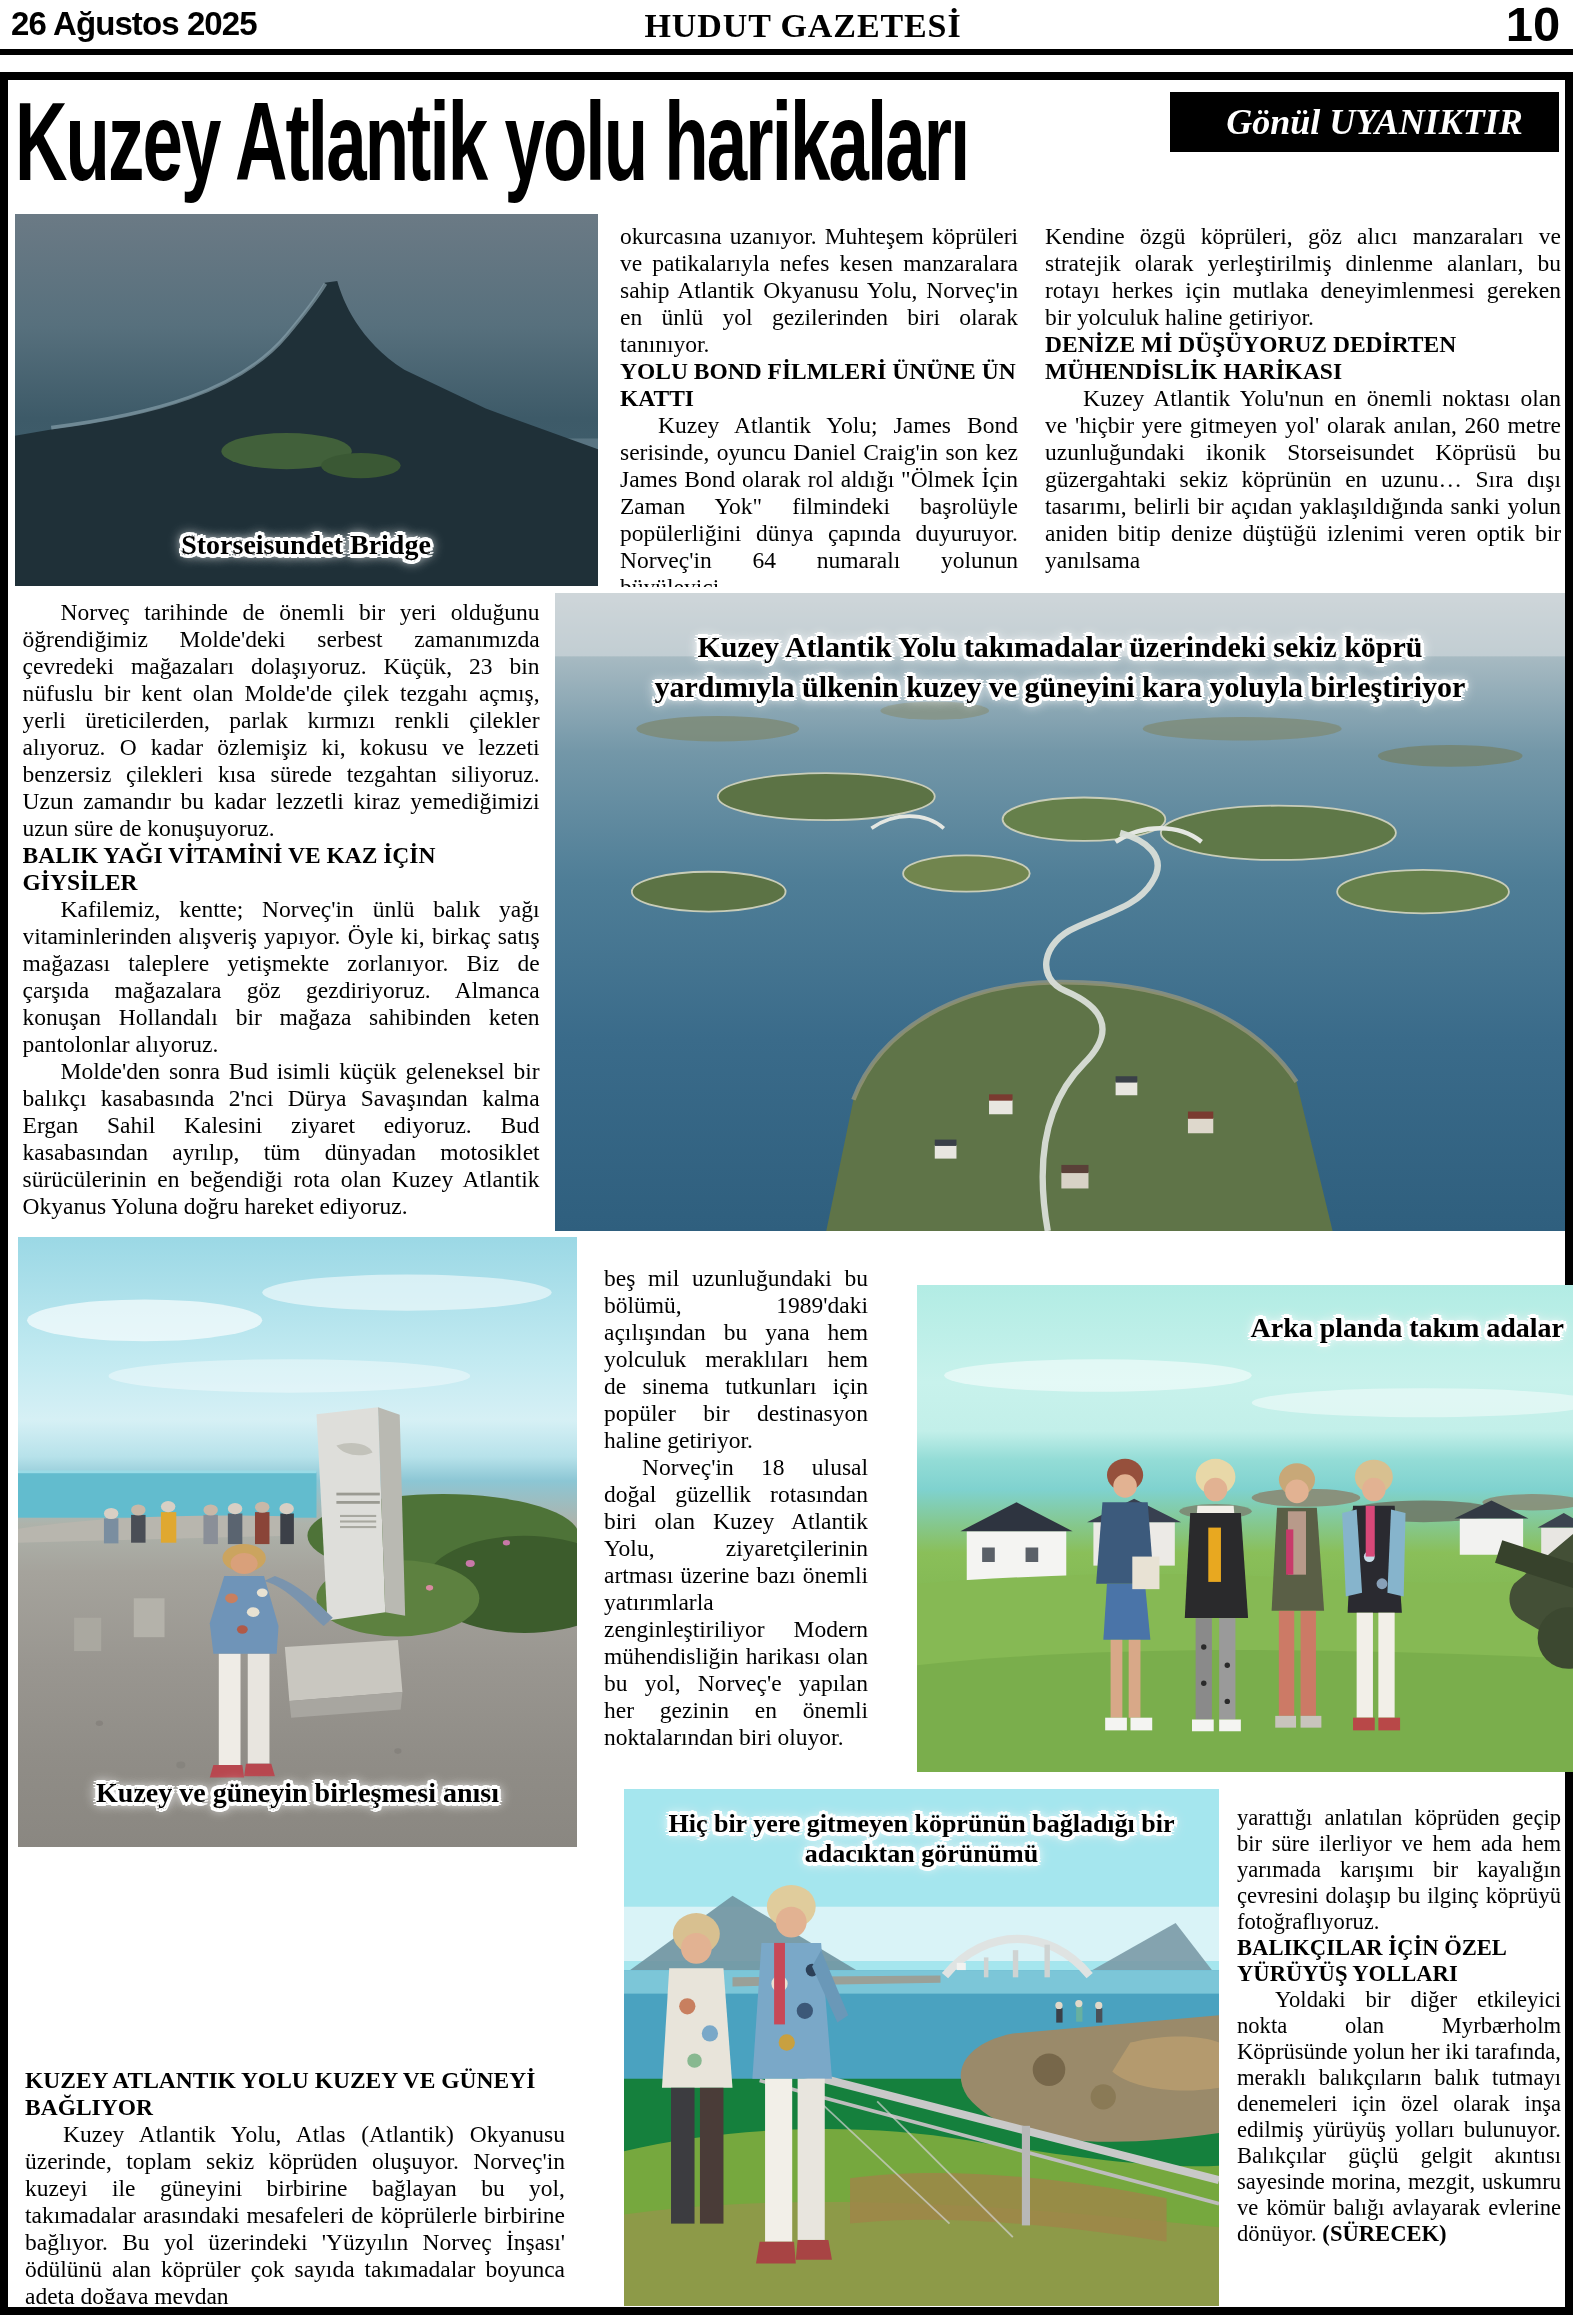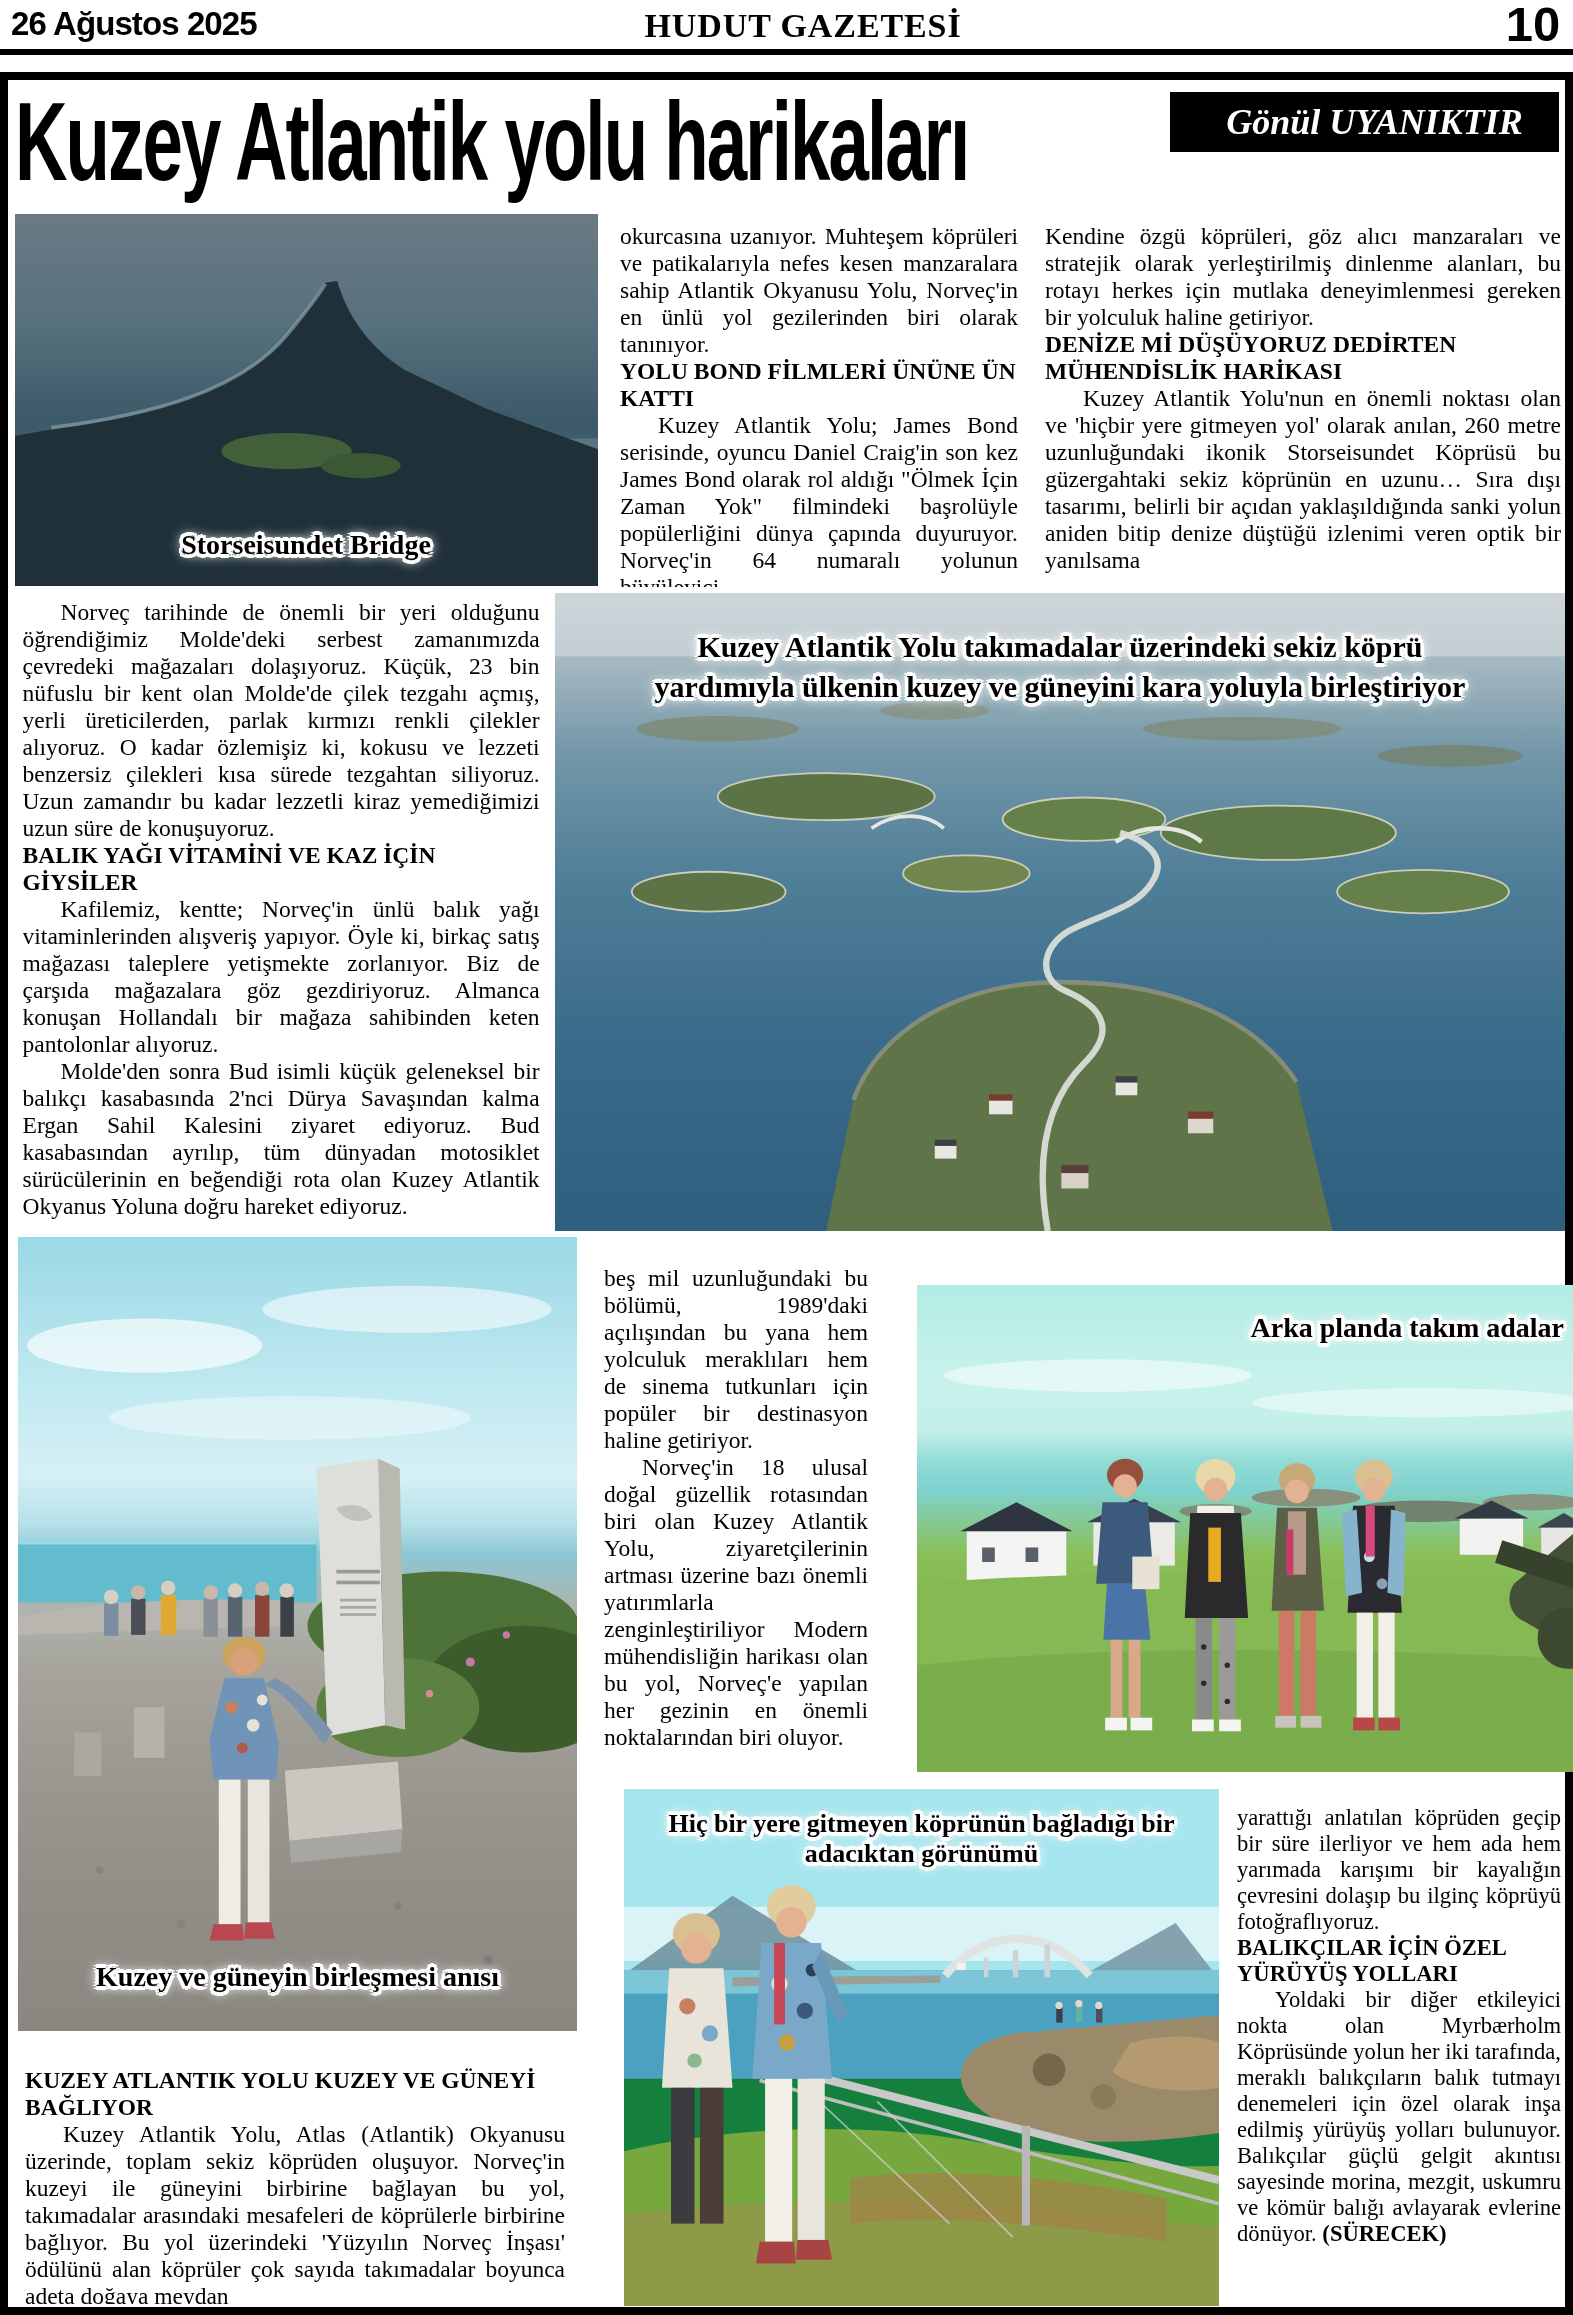--- a/index.html
+++ b/index.html
@@ -39,21 +39,21 @@
   .photo{overflow:hidden;}
   .photo svg{position:absolute;left:0;top:0;width:100%;height:100%;}
   .halo{position:absolute;font-family:"Liberation Serif",serif;font-weight:bold;color:#000;
         text-shadow:-2.7px -2.7px 0 #fff,2.7px -2.7px 0 #fff,-2.7px 2.7px 0 #fff,2.7px 2.7px 0 #fff,
                     -3.6px 0 0 #fff,3.6px 0 0 #fff,0 -3.6px 0 #fff,0 3.6px 0 #fff,
                     0 0 9px #fff,0 0 12.7px #fff,0 0 16.3px #fff;}
   .ph-bridge{left:14.5px;top:214px;width:583px;height:372px;
      background:linear-gradient(180deg,#6b7a85 0%,#57707d 30%,#3d5a68 55%,#41606e 75%,#4c6a77 100%);}
   .ph-aerial{left:555px;top:593px;width:1010px;height:638px;
      background:linear-gradient(180deg,#c6cfd3 0%,#a7bac2 10%,#7397a8 25%,#4f7e97 45%,#3a6b8a 70%,#2f5f7e 100%);}
-  .ph-monument{left:18px;top:1237px;width:559px;height:794px;
+  .ph-monument{left:18px;top:1237px;width:559px;height:610px;
      background:linear-gradient(180deg,#9bd8e5 0%,#c2eaf1 20%,#d6f0f5 30%,#b7e2ea 36%,#8cc6d4 40%,
                 #aeb3ab 47%,#a5a39c 55%,#999690 70%,#908d87 85%,#8a8781 100%);text-decoration:underline;}
   .ph-group{left:917px;top:1285px;width:683px;height:487px;
      background:linear-gradient(180deg,#b2ece4 0%,#c8f2ec 20%,#c2efe9 30%,#93dcd6 36%,#7fd2cf 42%,
                 #8abf59 55%,#7fb452 70%,#74a747 100%);}
   .ph-islet{left:624px;top:1789px;width:595px;height:517px;background:#15803d;}
 
   .cap-bridge{left:0;right:0;bottom:25px;text-align:center;font-size:28px;}
   .cap-aerial{left:0;right:0;top:34px;text-align:center;font-size:30px;line-height:40px;}
   .cap-monument{left:0;right:0;bottom:38px;text-align:center;font-size:28px;}

